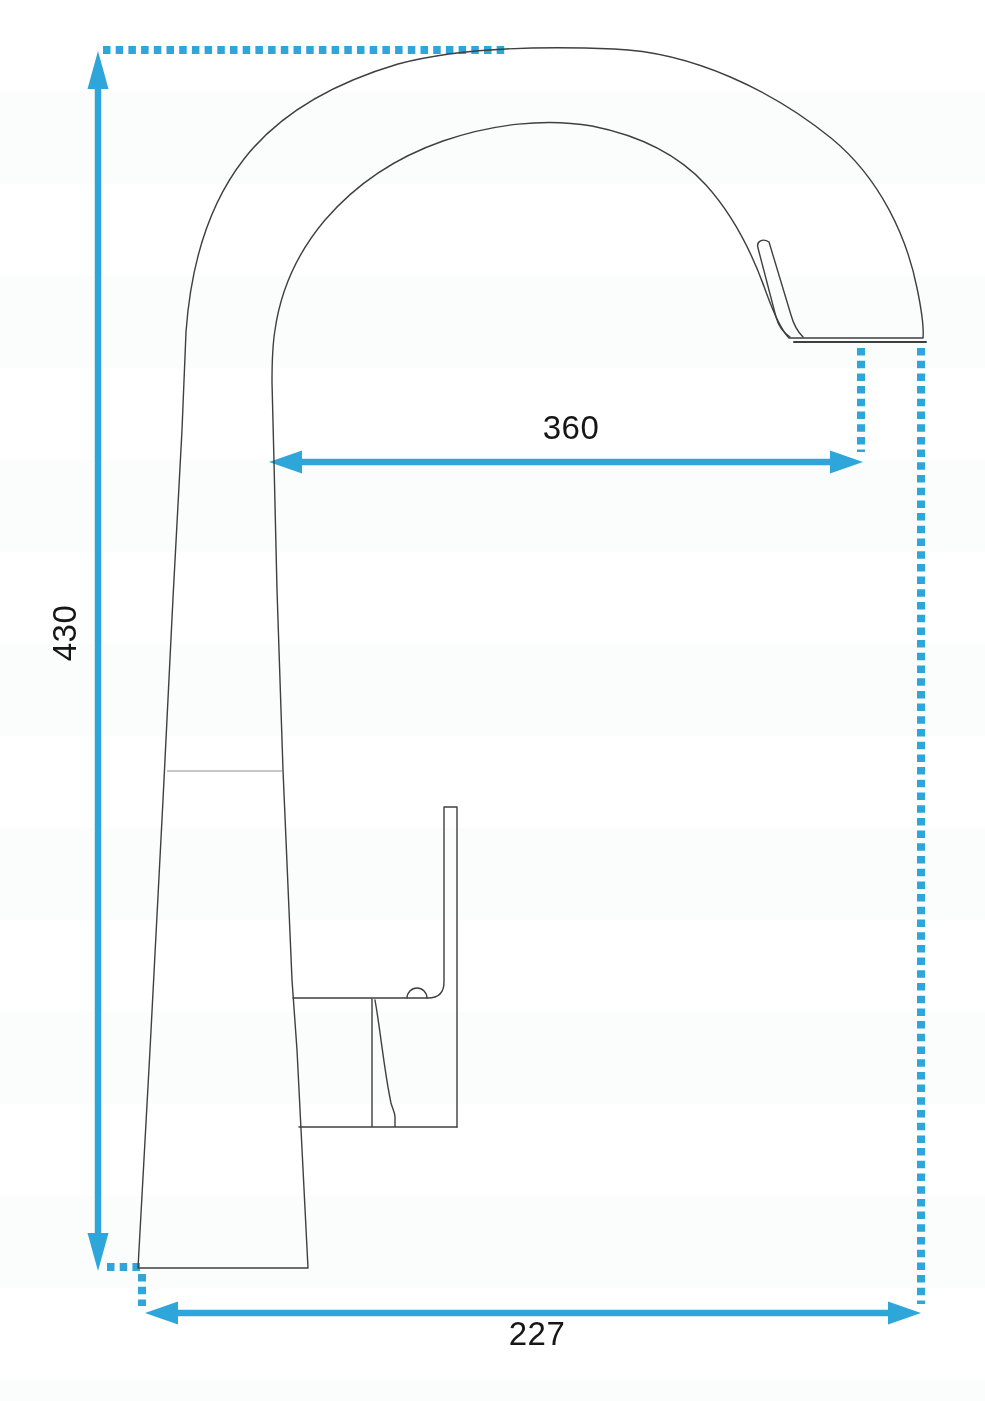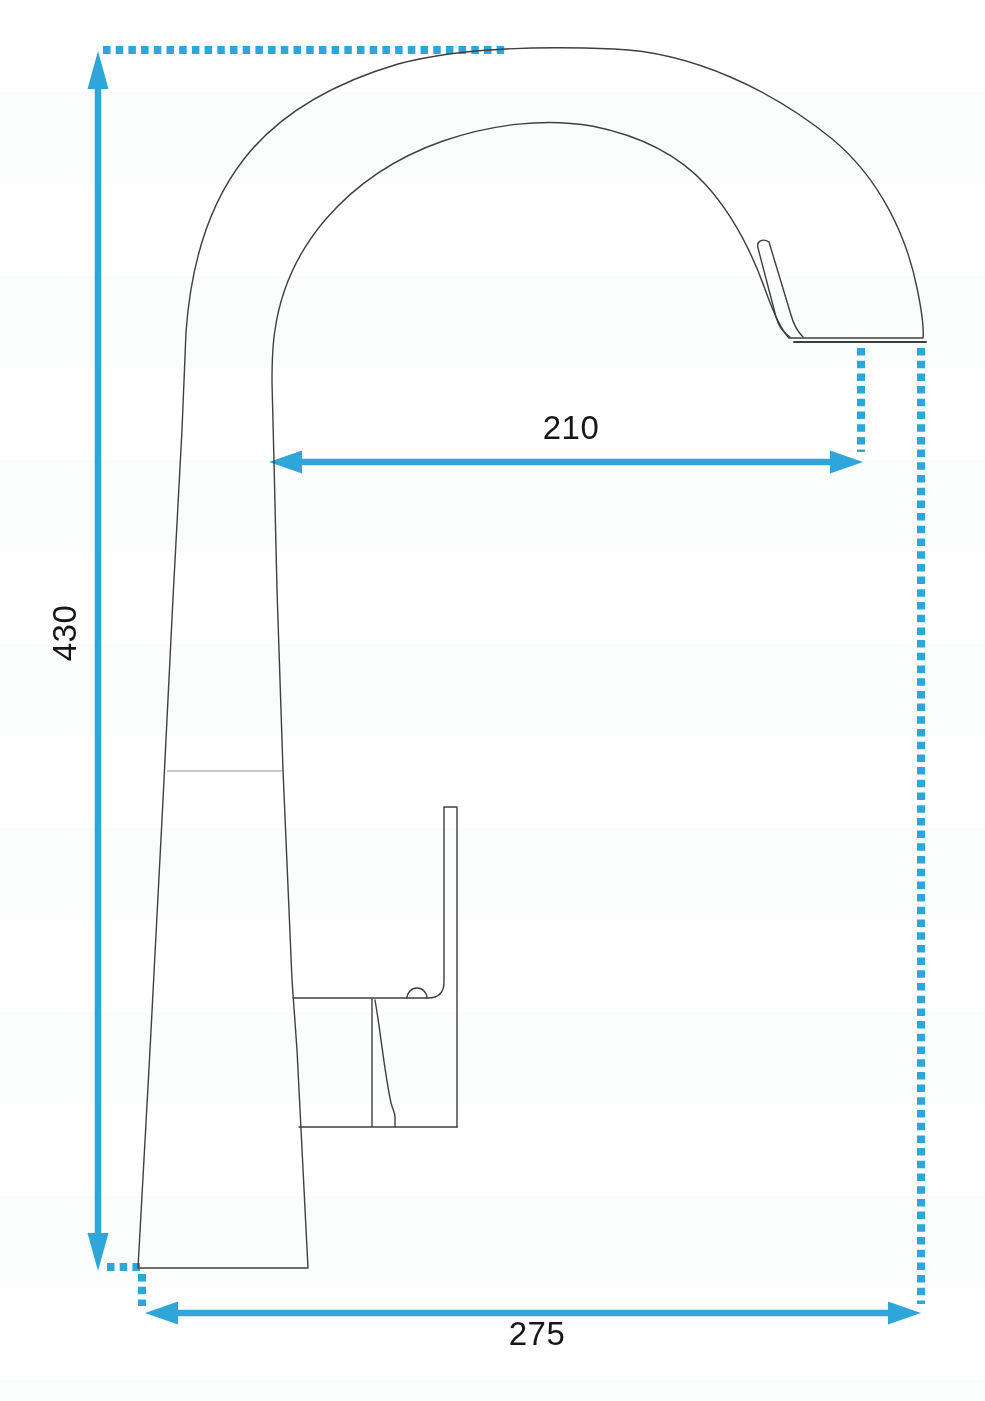--- a/index.html
+++ b/index.html
@@ -94,16 +94,16 @@
         M 299 1127 H 457"></path>
     </g>
 
     <g stroke-width="1.2" fill="none" stroke="#8f8f8f">
       <path d="M 167 771 H 282"></path>
     </g>
   </svg>
 
   <div class="dim-label rot" style="left:64px;top:633px;">430</div>
 
-  <div class="dim-label" style="left:571px;top:427px;">210</div>
+  <div class="dim-label" style="left:571px;top:427px;">360</div>
 
-  <div class="dim-label" style="left:537px;top:1333px;">275</div>
+  <div class="dim-label" style="left:537px;top:1333px;">227</div>
 </div>
 
 </body></html>

